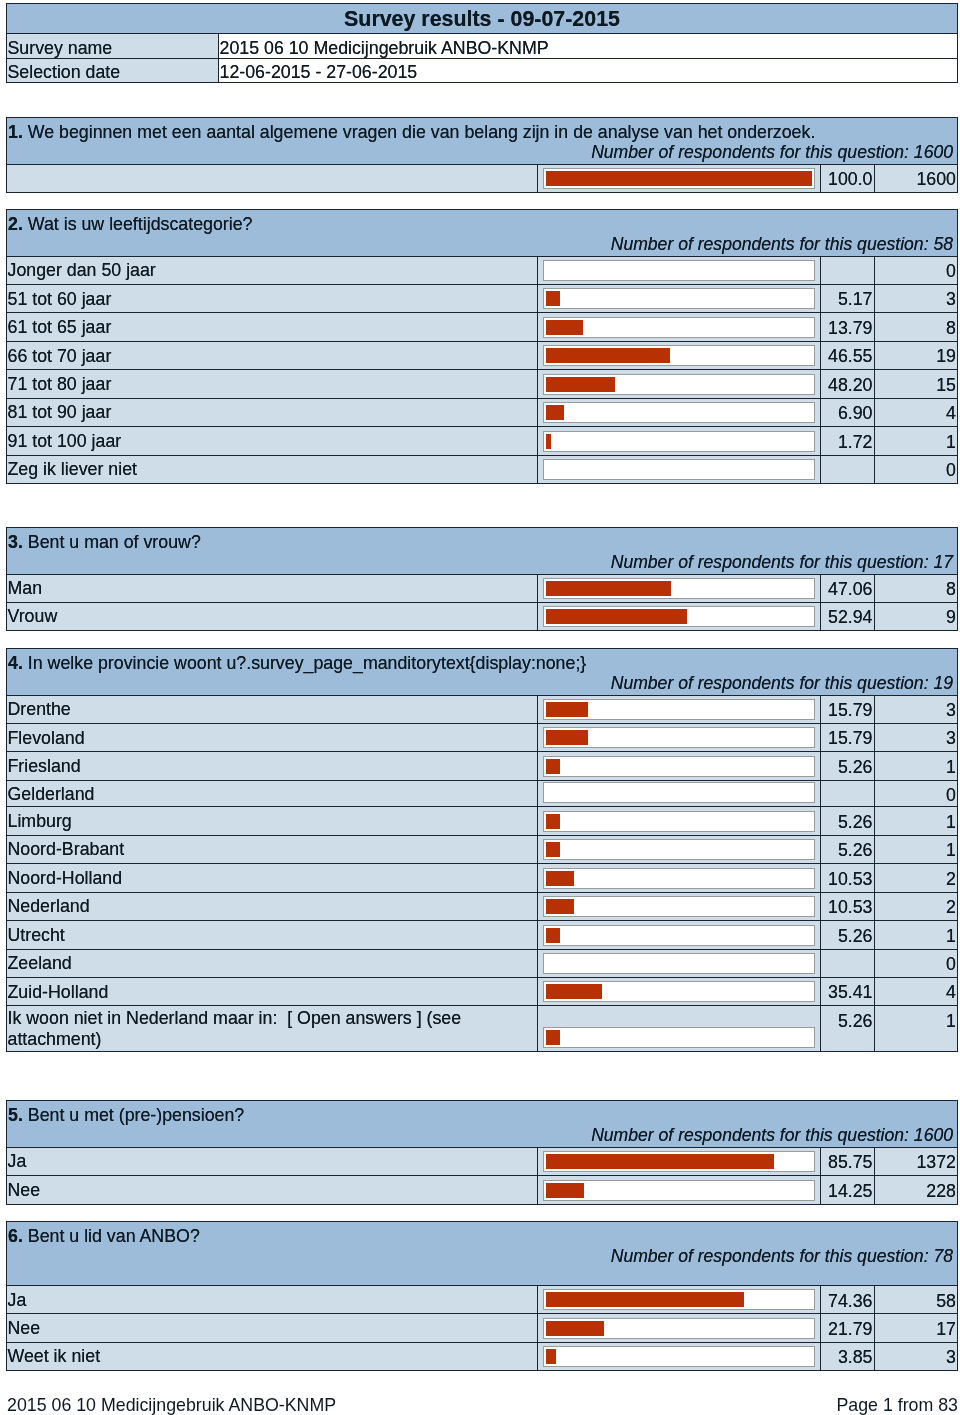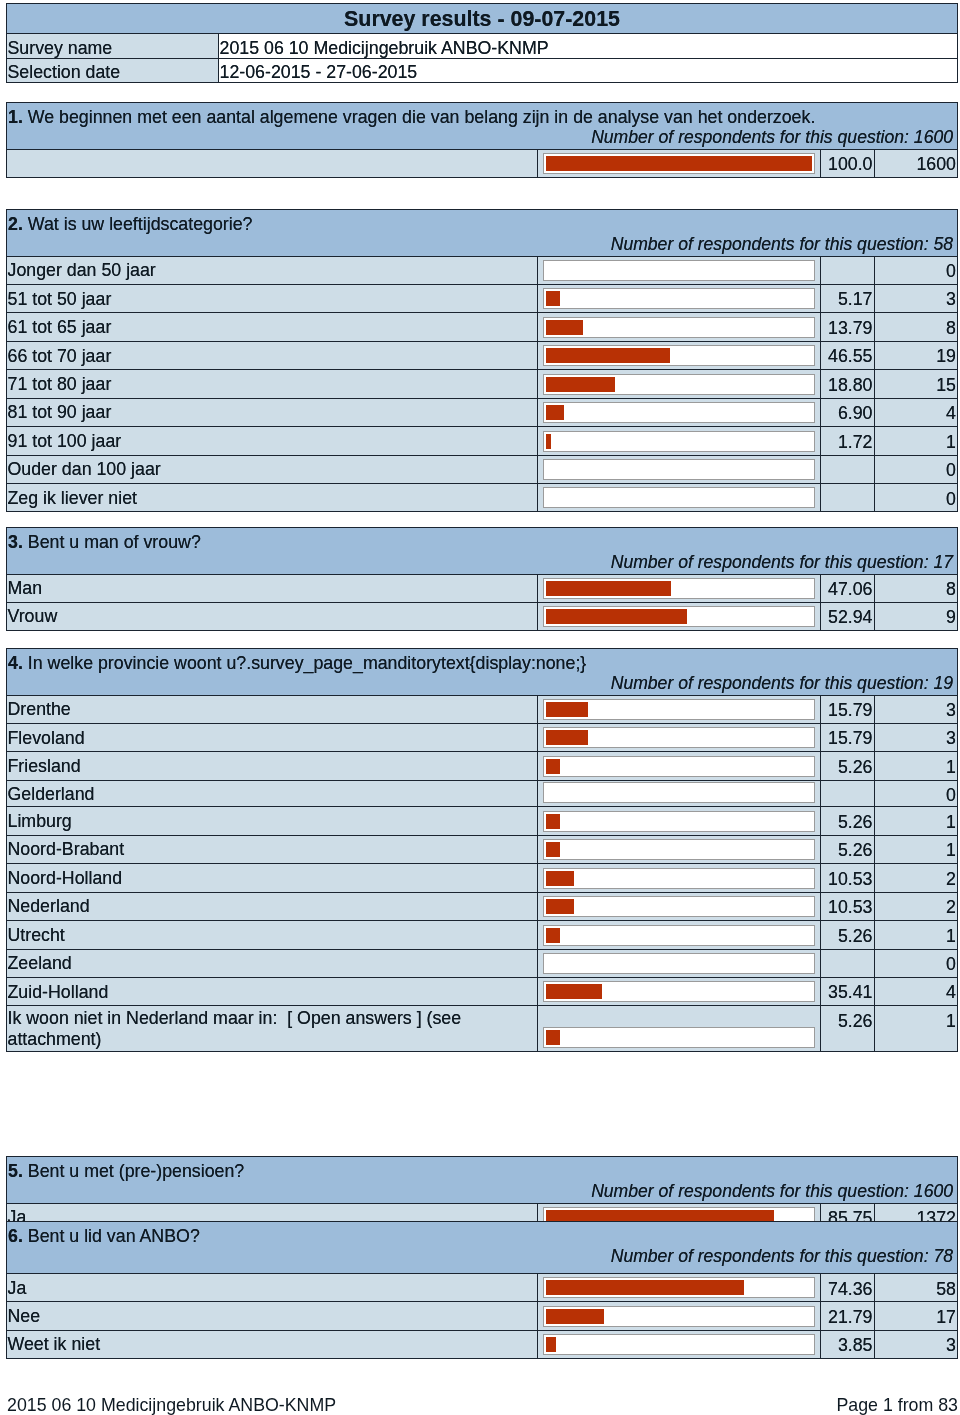--- a/index.html
+++ b/index.html
@@ -45,21 +45,21 @@
 <tr>
 <td class="c-row kv-label">Survey name</td>
 <td class="white kv-value">2015 06 10 Medicijngebruik ANBO-KNMP</td>
 </tr>
 <tr>
 <td class="c-row kv-label">Selection date</td>
 <td class="white kv-value">12-06-2015 - 27-06-2015</td>
 </tr>
 </tbody>
     </table>
-<table class="tbl" style="top:102px;">
+<table class="tbl" style="top:117px;">
 <colgroup>
         <col style="width:531px">
         <col style="width:283px">
         <col style="width:54px">
         <col>
       </colgroup>
 <tbody>
         <tr>
 <td class="c-hdr q-head" colspan="4" style="height:46.6px">
 <span class="q-line">
@@ -108,21 +108,21 @@
 <td class="c-row lbl" style="height:28.45px">Jonger dan 50 jaar</td>
 <td class="c-row bar-cell">
 <div class="track">
               <div class="fill" style="width: 0%;"></div>
             </div>
 </td>
 <td class="c-row pct"></td>
 <td class="c-row cnt">0</td>
 </tr>
 <tr>
-<td class="c-row lbl" style="height:28.45px">51 tot 50 jaar</td>
+<td class="c-row lbl" style="height:28.45px">51 tot 60 jaar</td>
 <td class="c-row bar-cell">
 <div class="track">
               <div class="fill" style="width: 5.17%;"></div>
             </div>
 </td>
 <td class="c-row pct">5.17</td>
 <td class="c-row cnt">3</td>
 </tr>
 <tr>
 <td class="c-row lbl" style="height:28.45px">61 tot 65 jaar</td>
@@ -144,21 +144,21 @@
 <td class="c-row pct">46.55</td>
 <td class="c-row cnt">19</td>
 </tr>
 <tr>
 <td class="c-row lbl" style="height:28.45px">71 tot 80 jaar</td>
 <td class="c-row bar-cell">
 <div class="track">
               <div class="fill" style="width: 25.86%;"></div>
             </div>
 </td>
-<td class="c-row pct">18.80</td>
+<td class="c-row pct">48.20</td>
 <td class="c-row cnt">15</td>
 </tr>
 <tr>
 <td class="c-row lbl" style="height:28.45px">81 tot 90 jaar</td>
 <td class="c-row bar-cell">
 <div class="track">
               <div class="fill" style="width: 6.9%;"></div>
             </div>
 </td>
 <td class="c-row pct">6.90</td>
@@ -168,204 +168,194 @@
 <td class="c-row lbl" style="height:28.45px">91 tot 100 jaar</td>
 <td class="c-row bar-cell">
 <div class="track">
               <div class="fill" style="width: 1.72%;"></div>
             </div>
 </td>
 <td class="c-row pct">1.72</td>
 <td class="c-row cnt">1</td>
 </tr>
 <tr>
-<td class="c-row lbl" style="height:28.45px">Ouder dan 100 jaar</td>
+<td class="c-row lbl" style="height:28.45px">Zeg ik liever niet</td>
 <td class="c-row bar-cell">
 <div class="track">
               <div class="fill" style="width: 0%;"></div>
             </div>
 </td>
 <td class="c-row pct"></td>
 <td class="c-row cnt">0</td>
 </tr>
-<tr>
-<td class="c-row lbl" style="height:28.45px">Zeg ik liever niet</td>
+</tbody>
+    </table>
+<table class="tbl" style="top:527px;">
+<colgroup>
+        <col style="width:531px">
+        <col style="width:283px">
+        <col style="width:54px">
+        <col>
+      </colgroup>
+<tbody>
+        <tr>
+<td class="c-hdr q-head" colspan="4" style="height:46.5px">
+<span class="q-line">
+<span class="q-num">3.</span> 
+<span>Bent u man of vrouw?</span>
+</span>
+<span class="resp">
+<span>Number of respondents for this question: </span>
+<span>17</span>
+</span>
+</td>
+        </tr>
+<tr>
+<td class="c-row lbl" style="height:28.3px">Man</td>
+<td class="c-row bar-cell">
+<div class="track">
+              <div class="fill" style="width: 47.06%;"></div>
+            </div>
+</td>
+<td class="c-row pct">47.06</td>
+<td class="c-row cnt">8</td>
+</tr>
+<tr>
+<td class="c-row lbl" style="height:28.3px">Vrouw</td>
+<td class="c-row bar-cell">
+<div class="track">
+              <div class="fill" style="width: 52.94%;"></div>
+            </div>
+</td>
+<td class="c-row pct">52.94</td>
+<td class="c-row cnt">9</td>
+</tr>
+</tbody>
+    </table>
+<table class="tbl" style="top:648px;">
+<colgroup>
+        <col style="width:531px">
+        <col style="width:283px">
+        <col style="width:54px">
+        <col>
+      </colgroup>
+<tbody>
+        <tr>
+<td class="c-hdr q-head" colspan="4" style="height:46.5px">
+<span class="q-line">
+<span class="q-num">4.</span> 
+<span>In welke provincie woont u?.survey_page_manditorytext{display:none;}</span>
+</span>
+<span class="resp">
+<span>Number of respondents for this question: </span>
+<span>19</span>
+</span>
+</td>
+        </tr>
+<tr>
+<td class="c-row lbl" style="height:28.45px">Drenthe</td>
+<td class="c-row bar-cell">
+<div class="track">
+              <div class="fill" style="width: 15.79%;"></div>
+            </div>
+</td>
+<td class="c-row pct">15.79</td>
+<td class="c-row cnt">3</td>
+</tr>
+<tr>
+<td class="c-row lbl" style="height:28.45px">Flevoland</td>
+<td class="c-row bar-cell">
+<div class="track">
+              <div class="fill" style="width: 15.79%;"></div>
+            </div>
+</td>
+<td class="c-row pct">15.79</td>
+<td class="c-row cnt">3</td>
+</tr>
+<tr>
+<td class="c-row lbl" style="height:28.45px">Friesland</td>
+<td class="c-row bar-cell">
+<div class="track">
+              <div class="fill" style="width: 5.26%;"></div>
+            </div>
+</td>
+<td class="c-row pct">5.26</td>
+<td class="c-row cnt">1</td>
+</tr>
+<tr>
+<td class="c-row lbl" style="height:25px">Gelderland</td>
 <td class="c-row bar-cell">
 <div class="track">
               <div class="fill" style="width: 0%;"></div>
             </div>
 </td>
 <td class="c-row pct"></td>
 <td class="c-row cnt">0</td>
 </tr>
-</tbody>
-    </table>
-<table class="tbl" style="top:527px;">
-<colgroup>
-        <col style="width:531px">
-        <col style="width:283px">
-        <col style="width:54px">
-        <col>
-      </colgroup>
-<tbody>
-        <tr>
-<td class="c-hdr q-head" colspan="4" style="height:46.5px">
-<span class="q-line">
-<span class="q-num">3.</span> 
-<span>Bent u man of vrouw?</span>
-</span>
-<span class="resp">
-<span>Number of respondents for this question: </span>
-<span>17</span>
-</span>
-</td>
-        </tr>
-<tr>
-<td class="c-row lbl" style="height:28.3px">Man</td>
-<td class="c-row bar-cell">
-<div class="track">
-              <div class="fill" style="width: 47.06%;"></div>
-            </div>
-</td>
-<td class="c-row pct">47.06</td>
-<td class="c-row cnt">8</td>
-</tr>
-<tr>
-<td class="c-row lbl" style="height:28.3px">Vrouw</td>
-<td class="c-row bar-cell">
-<div class="track">
-              <div class="fill" style="width: 52.94%;"></div>
-            </div>
-</td>
-<td class="c-row pct">52.94</td>
-<td class="c-row cnt">9</td>
-</tr>
-</tbody>
-    </table>
-<table class="tbl" style="top:648px;">
-<colgroup>
-        <col style="width:531px">
-        <col style="width:283px">
-        <col style="width:54px">
-        <col>
-      </colgroup>
-<tbody>
-        <tr>
-<td class="c-hdr q-head" colspan="4" style="height:46.5px">
-<span class="q-line">
-<span class="q-num">4.</span> 
-<span>In welke provincie woont u?.survey_page_manditorytext{display:none;}</span>
-</span>
-<span class="resp">
-<span>Number of respondents for this question: </span>
-<span>19</span>
-</span>
-</td>
-        </tr>
-<tr>
-<td class="c-row lbl" style="height:28.45px">Drenthe</td>
-<td class="c-row bar-cell">
-<div class="track">
-              <div class="fill" style="width: 15.79%;"></div>
-            </div>
-</td>
-<td class="c-row pct">15.79</td>
-<td class="c-row cnt">3</td>
-</tr>
-<tr>
-<td class="c-row lbl" style="height:28.45px">Flevoland</td>
-<td class="c-row bar-cell">
-<div class="track">
-              <div class="fill" style="width: 15.79%;"></div>
-            </div>
-</td>
-<td class="c-row pct">15.79</td>
-<td class="c-row cnt">3</td>
-</tr>
-<tr>
-<td class="c-row lbl" style="height:28.45px">Friesland</td>
+<tr>
+<td class="c-row lbl" style="height:28.45px">Limburg</td>
 <td class="c-row bar-cell">
 <div class="track">
               <div class="fill" style="width: 5.26%;"></div>
             </div>
 </td>
 <td class="c-row pct">5.26</td>
 <td class="c-row cnt">1</td>
 </tr>
 <tr>
-<td class="c-row lbl" style="height:25px">Gelderland</td>
+<td class="c-row lbl" style="height:28.45px">Noord-Brabant</td>
+<td class="c-row bar-cell">
+<div class="track">
+              <div class="fill" style="width: 5.26%;"></div>
+            </div>
+</td>
+<td class="c-row pct">5.26</td>
+<td class="c-row cnt">1</td>
+</tr>
+<tr>
+<td class="c-row lbl" style="height:28.45px">Noord-Holland</td>
+<td class="c-row bar-cell">
+<div class="track">
+              <div class="fill" style="width: 10.53%;"></div>
+            </div>
+</td>
+<td class="c-row pct">10.53</td>
+<td class="c-row cnt">2</td>
+</tr>
+<tr>
+<td class="c-row lbl" style="height:28.45px">Nederland</td>
+<td class="c-row bar-cell">
+<div class="track">
+              <div class="fill" style="width: 10.53%;"></div>
+            </div>
+</td>
+<td class="c-row pct">10.53</td>
+<td class="c-row cnt">2</td>
+</tr>
+<tr>
+<td class="c-row lbl" style="height:28.45px">Utrecht</td>
+<td class="c-row bar-cell">
+<div class="track">
+              <div class="fill" style="width: 5.26%;"></div>
+            </div>
+</td>
+<td class="c-row pct">5.26</td>
+<td class="c-row cnt">1</td>
+</tr>
+<tr>
+<td class="c-row lbl" style="height:28.45px">Zeeland</td>
 <td class="c-row bar-cell">
 <div class="track">
               <div class="fill" style="width: 0%;"></div>
             </div>
 </td>
 <td class="c-row pct"></td>
 <td class="c-row cnt">0</td>
 </tr>
 <tr>
-<td class="c-row lbl" style="height:28.45px">Limburg</td>
-<td class="c-row bar-cell">
-<div class="track">
-              <div class="fill" style="width: 5.26%;"></div>
-            </div>
-</td>
-<td class="c-row pct">5.26</td>
-<td class="c-row cnt">1</td>
-</tr>
-<tr>
-<td class="c-row lbl" style="height:28.45px">Noord-Brabant</td>
-<td class="c-row bar-cell">
-<div class="track">
-              <div class="fill" style="width: 5.26%;"></div>
-            </div>
-</td>
-<td class="c-row pct">5.26</td>
-<td class="c-row cnt">1</td>
-</tr>
-<tr>
-<td class="c-row lbl" style="height:28.45px">Noord-Holland</td>
-<td class="c-row bar-cell">
-<div class="track">
-              <div class="fill" style="width: 10.53%;"></div>
-            </div>
-</td>
-<td class="c-row pct">10.53</td>
-<td class="c-row cnt">2</td>
-</tr>
-<tr>
-<td class="c-row lbl" style="height:28.45px">Nederland</td>
-<td class="c-row bar-cell">
-<div class="track">
-              <div class="fill" style="width: 10.53%;"></div>
-            </div>
-</td>
-<td class="c-row pct">10.53</td>
-<td class="c-row cnt">2</td>
-</tr>
-<tr>
-<td class="c-row lbl" style="height:28.45px">Utrecht</td>
-<td class="c-row bar-cell">
-<div class="track">
-              <div class="fill" style="width: 5.26%;"></div>
-            </div>
-</td>
-<td class="c-row pct">5.26</td>
-<td class="c-row cnt">1</td>
-</tr>
-<tr>
-<td class="c-row lbl" style="height:28.45px">Zeeland</td>
-<td class="c-row bar-cell">
-<div class="track">
-              <div class="fill" style="width: 0%;"></div>
-            </div>
-</td>
-<td class="c-row pct"></td>
-<td class="c-row cnt">0</td>
-</tr>
-<tr>
 <td class="c-row lbl" style="height:28.45px">Zuid-Holland</td>
 <td class="c-row bar-cell">
 <div class="track">
               <div class="fill" style="width: 21.05%;"></div>
             </div>
 </td>
 <td class="c-row pct">35.41</td>
 <td class="c-row cnt">4</td>
 </tr>
 <tr>
@@ -373,21 +363,21 @@
 <td class="c-row bar-cell">
 <div class="track">
               <div class="fill" style="width: 5.26%;"></div>
             </div>
 </td>
 <td class="c-row pct">5.26</td>
 <td class="c-row cnt">1</td>
 </tr>
 </tbody>
     </table>
-<table class="tbl" style="top:1156px;">
+<table class="tbl" style="top:1100px;">
 <colgroup>
         <col style="width:531px">
         <col style="width:283px">
         <col style="width:54px">
         <col>
       </colgroup>
 <tbody>
         <tr>
 <td class="c-hdr q-head" colspan="4" style="height:46.5px">
 <span class="q-line">
@@ -424,21 +414,21 @@
     </table>
 <table class="tbl" style="top:1221px;">
 <colgroup>
         <col style="width:531px">
         <col style="width:283px">
         <col style="width:54px">
         <col>
       </colgroup>
 <tbody>
         <tr>
-<td class="c-hdr q-head" colspan="4" style="height:52px">
+<td class="c-hdr q-head" colspan="4" style="height:64px">
 <span class="q-line">
 <span class="q-num">6.</span> 
 <span>Bent u lid van ANBO?</span>
 </span>
 <span class="resp">
 <span>Number of respondents for this question: </span>
 <span>78</span>
 </span>
 </td>
         </tr>

